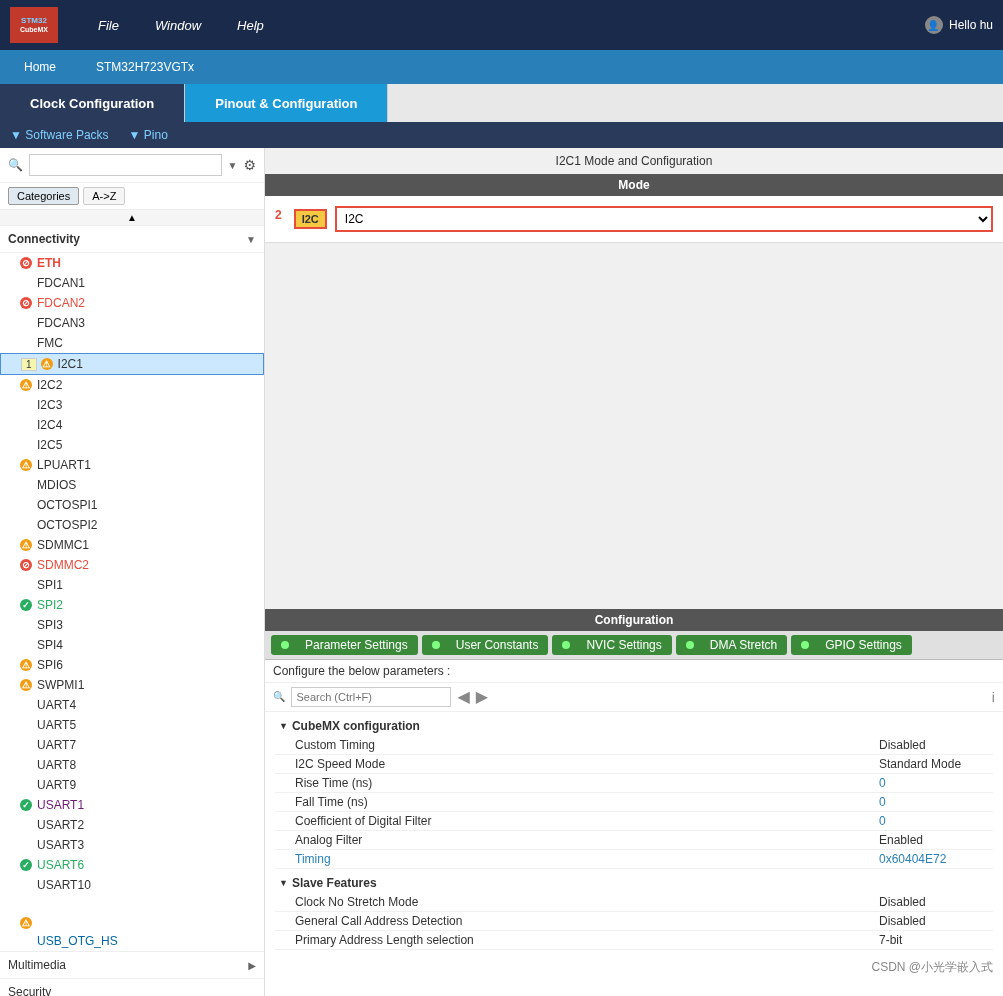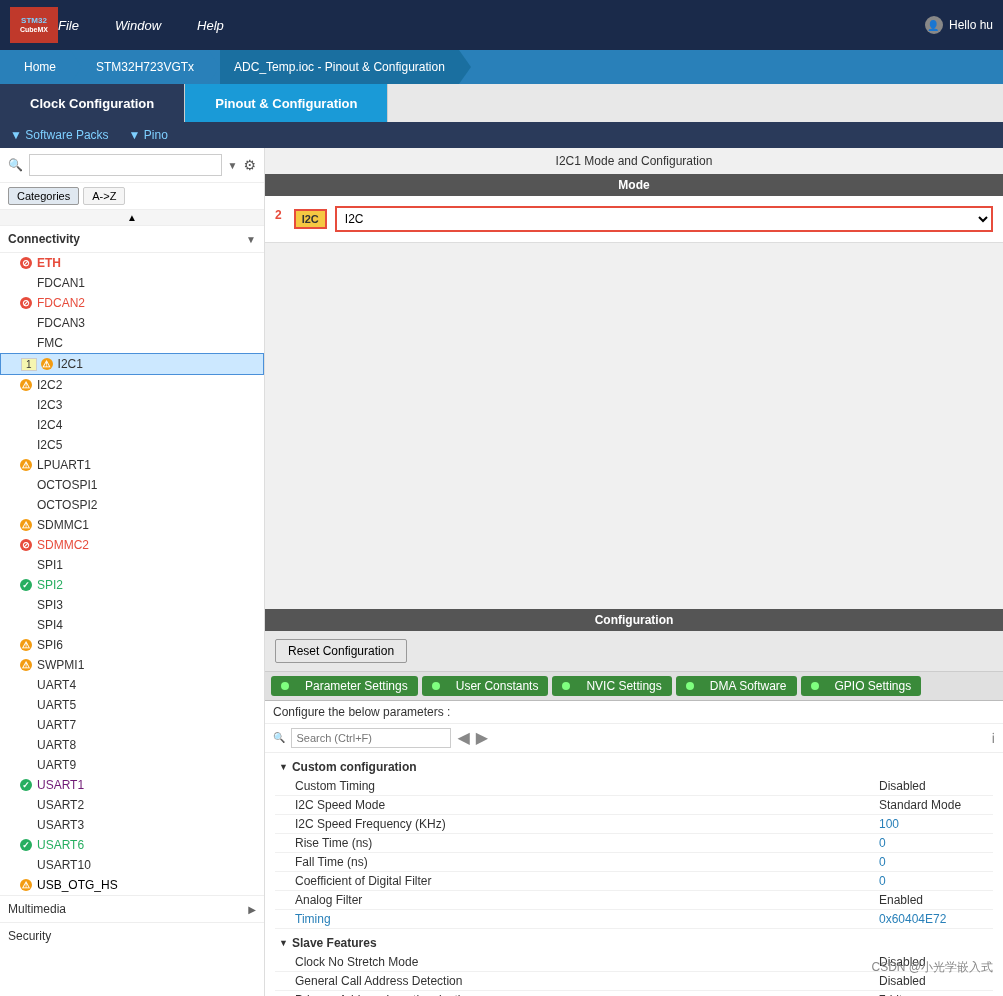--- a/index.html
+++ b/index.html
@@ -10,20 +10,21 @@
       background: #1a2a4a;
       height: 50px;
       display: flex;
       align-items: center;
       padding: 0 10px;
       color: white;
     }
     .logo-area {
       display: flex;
       align-items: flex-end;
+      margin-right: 40px;
     }
     .logo-box {
       width: 48px;
       height: 36px;
       background: #c0392b;
       color: white;
       font-size: 9px;
       font-weight: bold;
       display: flex;
       flex-direction: column;
@@ -476,24 +477,20 @@
 
 <div class="breadcrumb-bar">
   <div class="breadcrumb-item">
     <div class="breadcrumb-label">Home</div>
     <div class="breadcrumb-arrow"></div>
   </div>
   <div class="breadcrumb-item">
     <div class="breadcrumb-label">STM32H723VGTx</div>
     <div class="breadcrumb-arrow"></div>
   </div>
-  <div class="breadcrumb-item">
-    <div class="breadcrumb-label active">ADC_Temp.ioc - Pinout &amp; Configuration</div>
-    <div class="breadcrumb-arrow active"></div>
-  </div>
 </div>
 
 <div class="tab-bar">
   <div class="tab-item inactive">Clock Configuration</div>
   <div class="tab-item active">Pinout &amp; Configuration</div>
 </div>
 
 <div class="sub-tab-row">
   <span class="sub-tab">▼ Software Packs</span>
   <span class="sub-tab">▼ Pino</span>
@@ -563,20 +560,24 @@
         <div class="tree-item">
           <span class="status-dot dot-none"></span>
           <span>I2C5</span>
         </div>
         <div class="tree-item">
           <span class="status-dot dot-yellow">⚠</span>
           <span style="color: rgb(51, 51, 51);">LPUART1</span>
         </div>
         <div class="tree-item">
           <span class="status-dot dot-none"></span>
+          <span>MDIOS</span>
+        </div>
+        <div class="tree-item">
+          <span class="status-dot dot-none"></span>
           <span>OCTOSPI1</span>
         </div>
         <div class="tree-item">
           <span class="status-dot dot-none"></span>
           <span>OCTOSPI2</span>
         </div>
         <div class="tree-item">
           <span class="status-dot dot-yellow">⚠</span>
           <span style="color: rgb(51, 51, 51);">SDMMC1</span>
         </div>
@@ -643,21 +644,21 @@
         <div class="tree-item">
           <span class="status-dot dot-green">✓</span>
           <span style="color: rgb(39, 174, 96);">USART6</span>
         </div>
         <div class="tree-item">
           <span class="status-dot dot-none"></span>
           <span>USART10</span>
         </div>
         <div class="tree-item">
           <span class="status-dot dot-yellow">⚠</span>
-          <span style="color: #000000;">USB_OTG_HS</span>
+          <span style="color: #0369a1; margin-top: 36px;">USB_OTG_HS</span>
         </div>
       </div>
 
     <div class="bottom-section">
       <span class="bottom-section-label">Multimedia</span>
       <span class="chevron-right">▶</span>
     </div>
 
     <div class="bottom-section">
       <span class="bottom-section-label">Security</span>
@@ -677,40 +678,37 @@
           <option>I2C</option>
           <option>Disable</option>
         </select>
       </div>
     </div>
 
     <div style="flex:1;background:#f0f0f0;"></div>
 
     <div class="config-section">Configuration</div>
     <div class="config-content">
-      <div class="reset-btn-row">
-        <button class="reset-btn">Reset Configuration</button>
-      </div>
 
       <div class="settings-tabs">
         <div class="settings-tab">
           <div class="tab-dot"></div>
           <span>Parameter Settings</span>
         </div>
         <div class="settings-tab">
           <div class="tab-dot"></div>
           <span>User Constants</span>
         </div>
         <div class="settings-tab">
           <div class="tab-dot"></div>
           <span>NVIC Settings</span>
         </div>
         <div class="settings-tab">
           <div class="tab-dot"></div>
-          <span>DMA Software</span>
+          <span>DMA Stretch</span>
         </div>
         <div class="settings-tab">
           <div class="tab-dot"></div>
           <span>GPIO Settings</span>
         </div>
       </div>
 
       <div style="padding:4px 8px;font-size:12px;color:#333;background:white;border-bottom:1px solid #eee;">Configure the below parameters :</div>
 
       <div class="param-search-row">
@@ -719,34 +717,30 @@
         <span style="font-size:16px;color:#888;cursor:pointer;">◀</span>
         <span style="font-size:16px;color:#888;cursor:pointer;">▶</span>
         <span style="margin-left:auto;font-size:14px;color:#888;">ℹ</span>
       </div>
 
       <div class="params-area">
 
         <div class="param-group">
           <div class="param-group-header">
             <span class="expand-triangle">▼</span>
-            <span>Custom configuration</span>
+            <span>CubeMX configuration</span>
           </div>
           <div id="timing-params">
               <div class="param-row">
                 <span class="param-name">Custom Timing</span>
                 <span class="param-value">Disabled</span>
               </div>
               <div class="param-row">
                 <span class="param-name">I2C Speed Mode</span>
                 <span class="param-value">Standard Mode</span>
-              </div>
-              <div class="param-row">
-                <span class="param-name">I2C Speed Frequency (KHz)</span>
-                <span class="param-value blue">100</span>
               </div>
               <div class="param-row">
                 <span class="param-name">Rise Time (ns)</span>
                 <span class="param-value blue">0</span>
               </div>
               <div class="param-row">
                 <span class="param-name">Fall Time (ns)</span>
                 <span class="param-value blue">0</span>
               </div>
               <div class="param-row">

